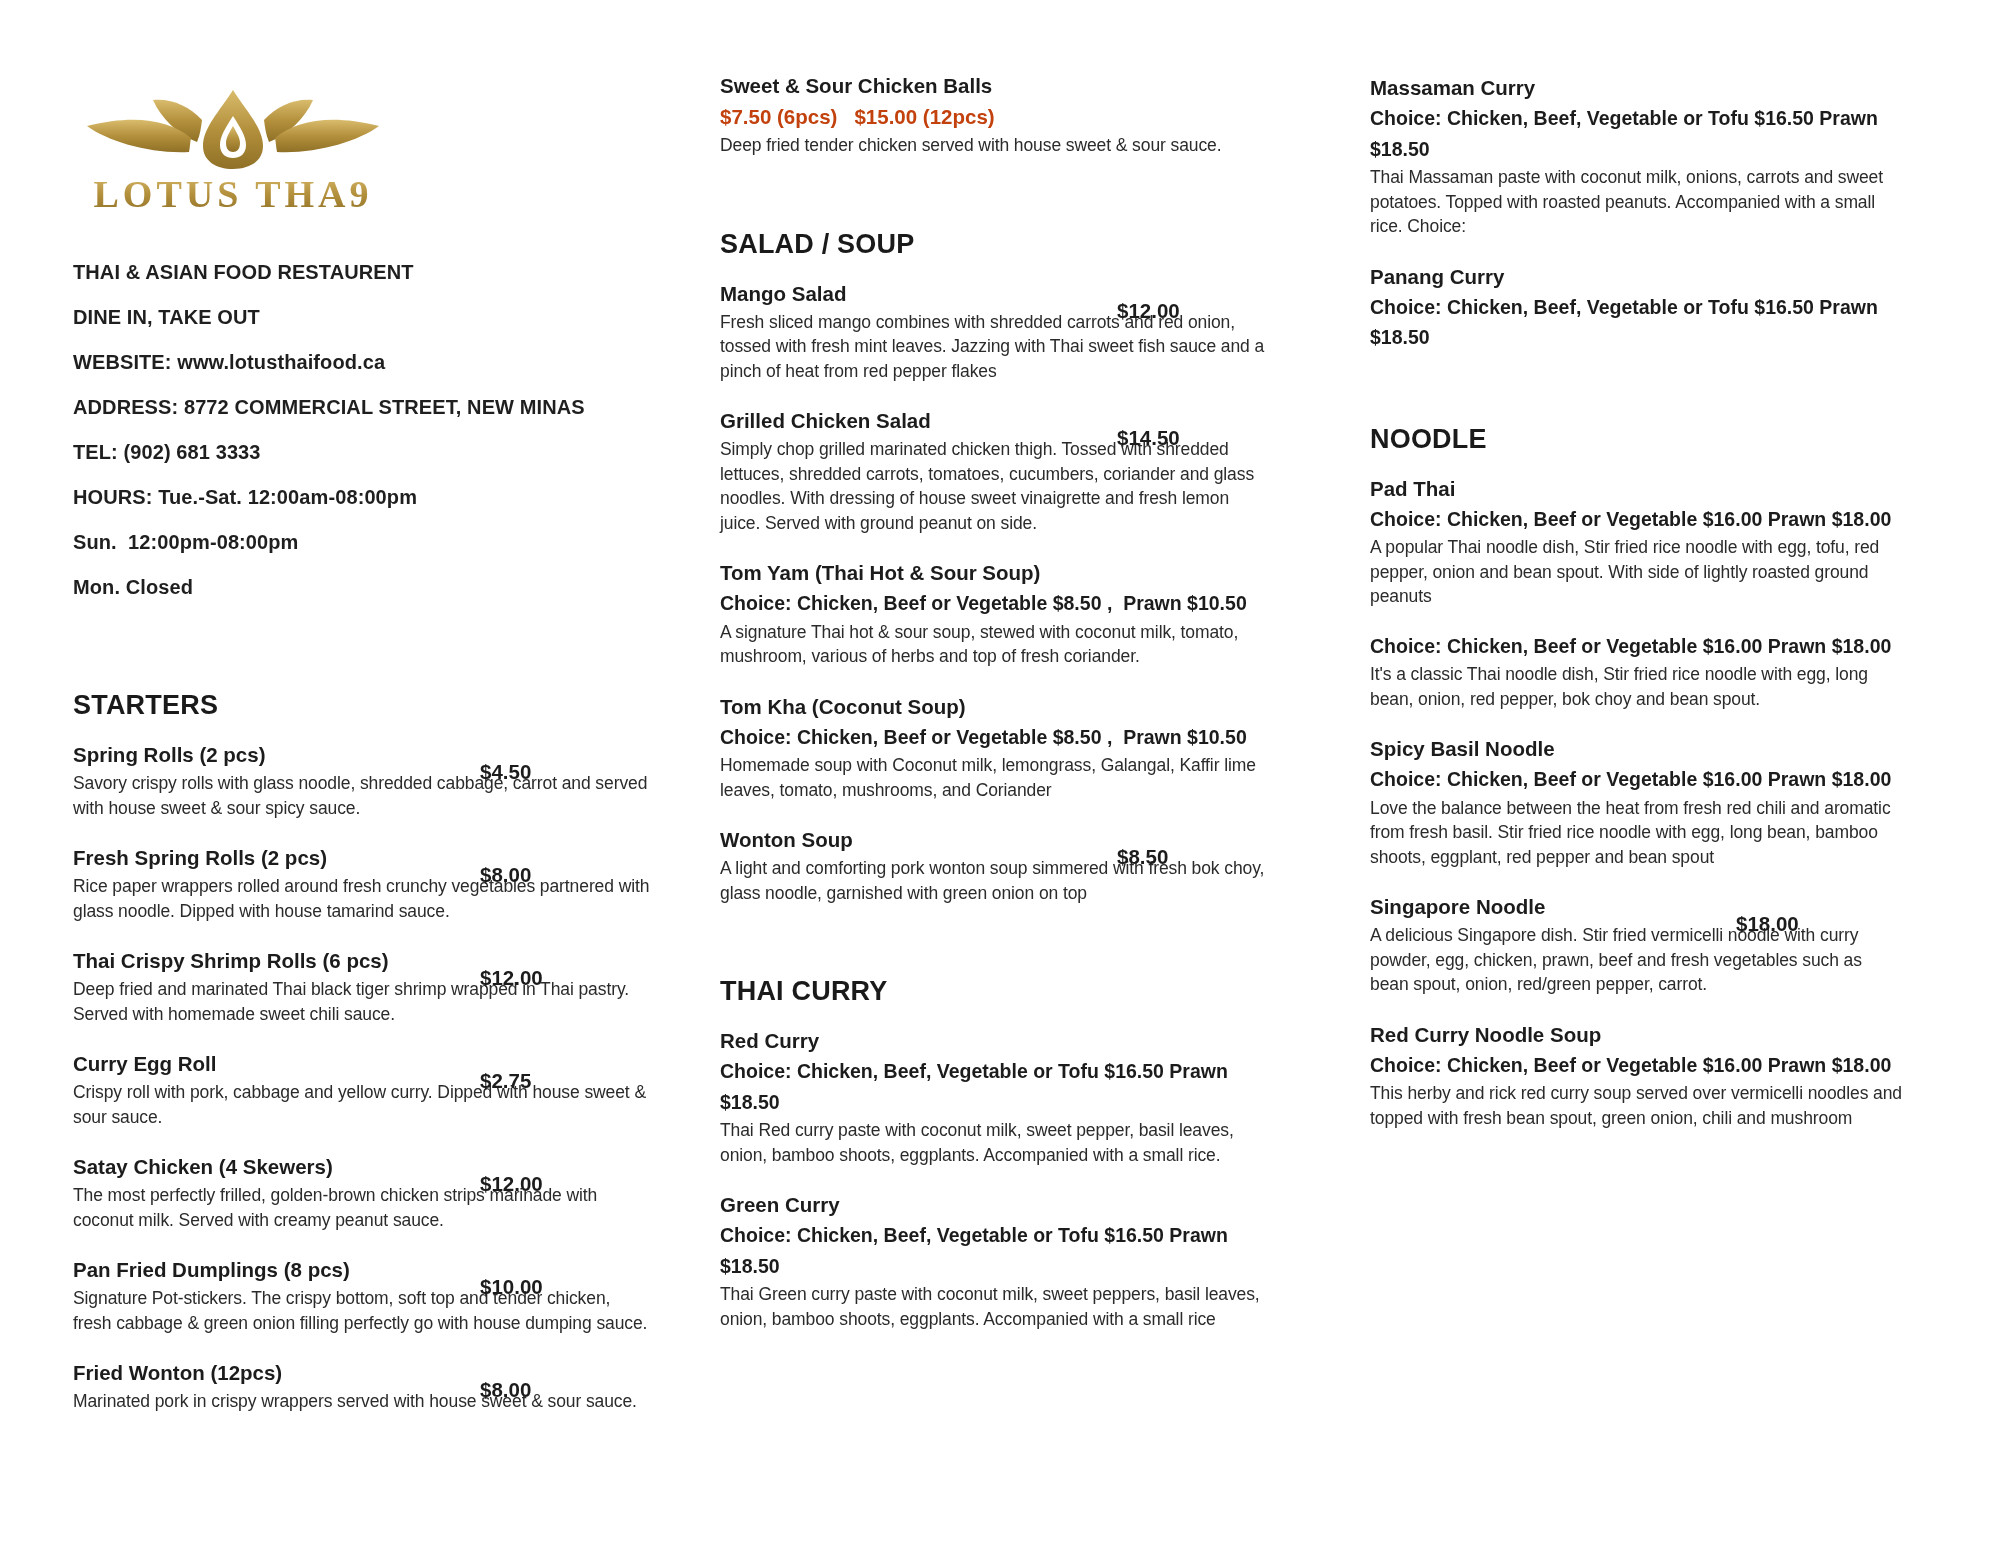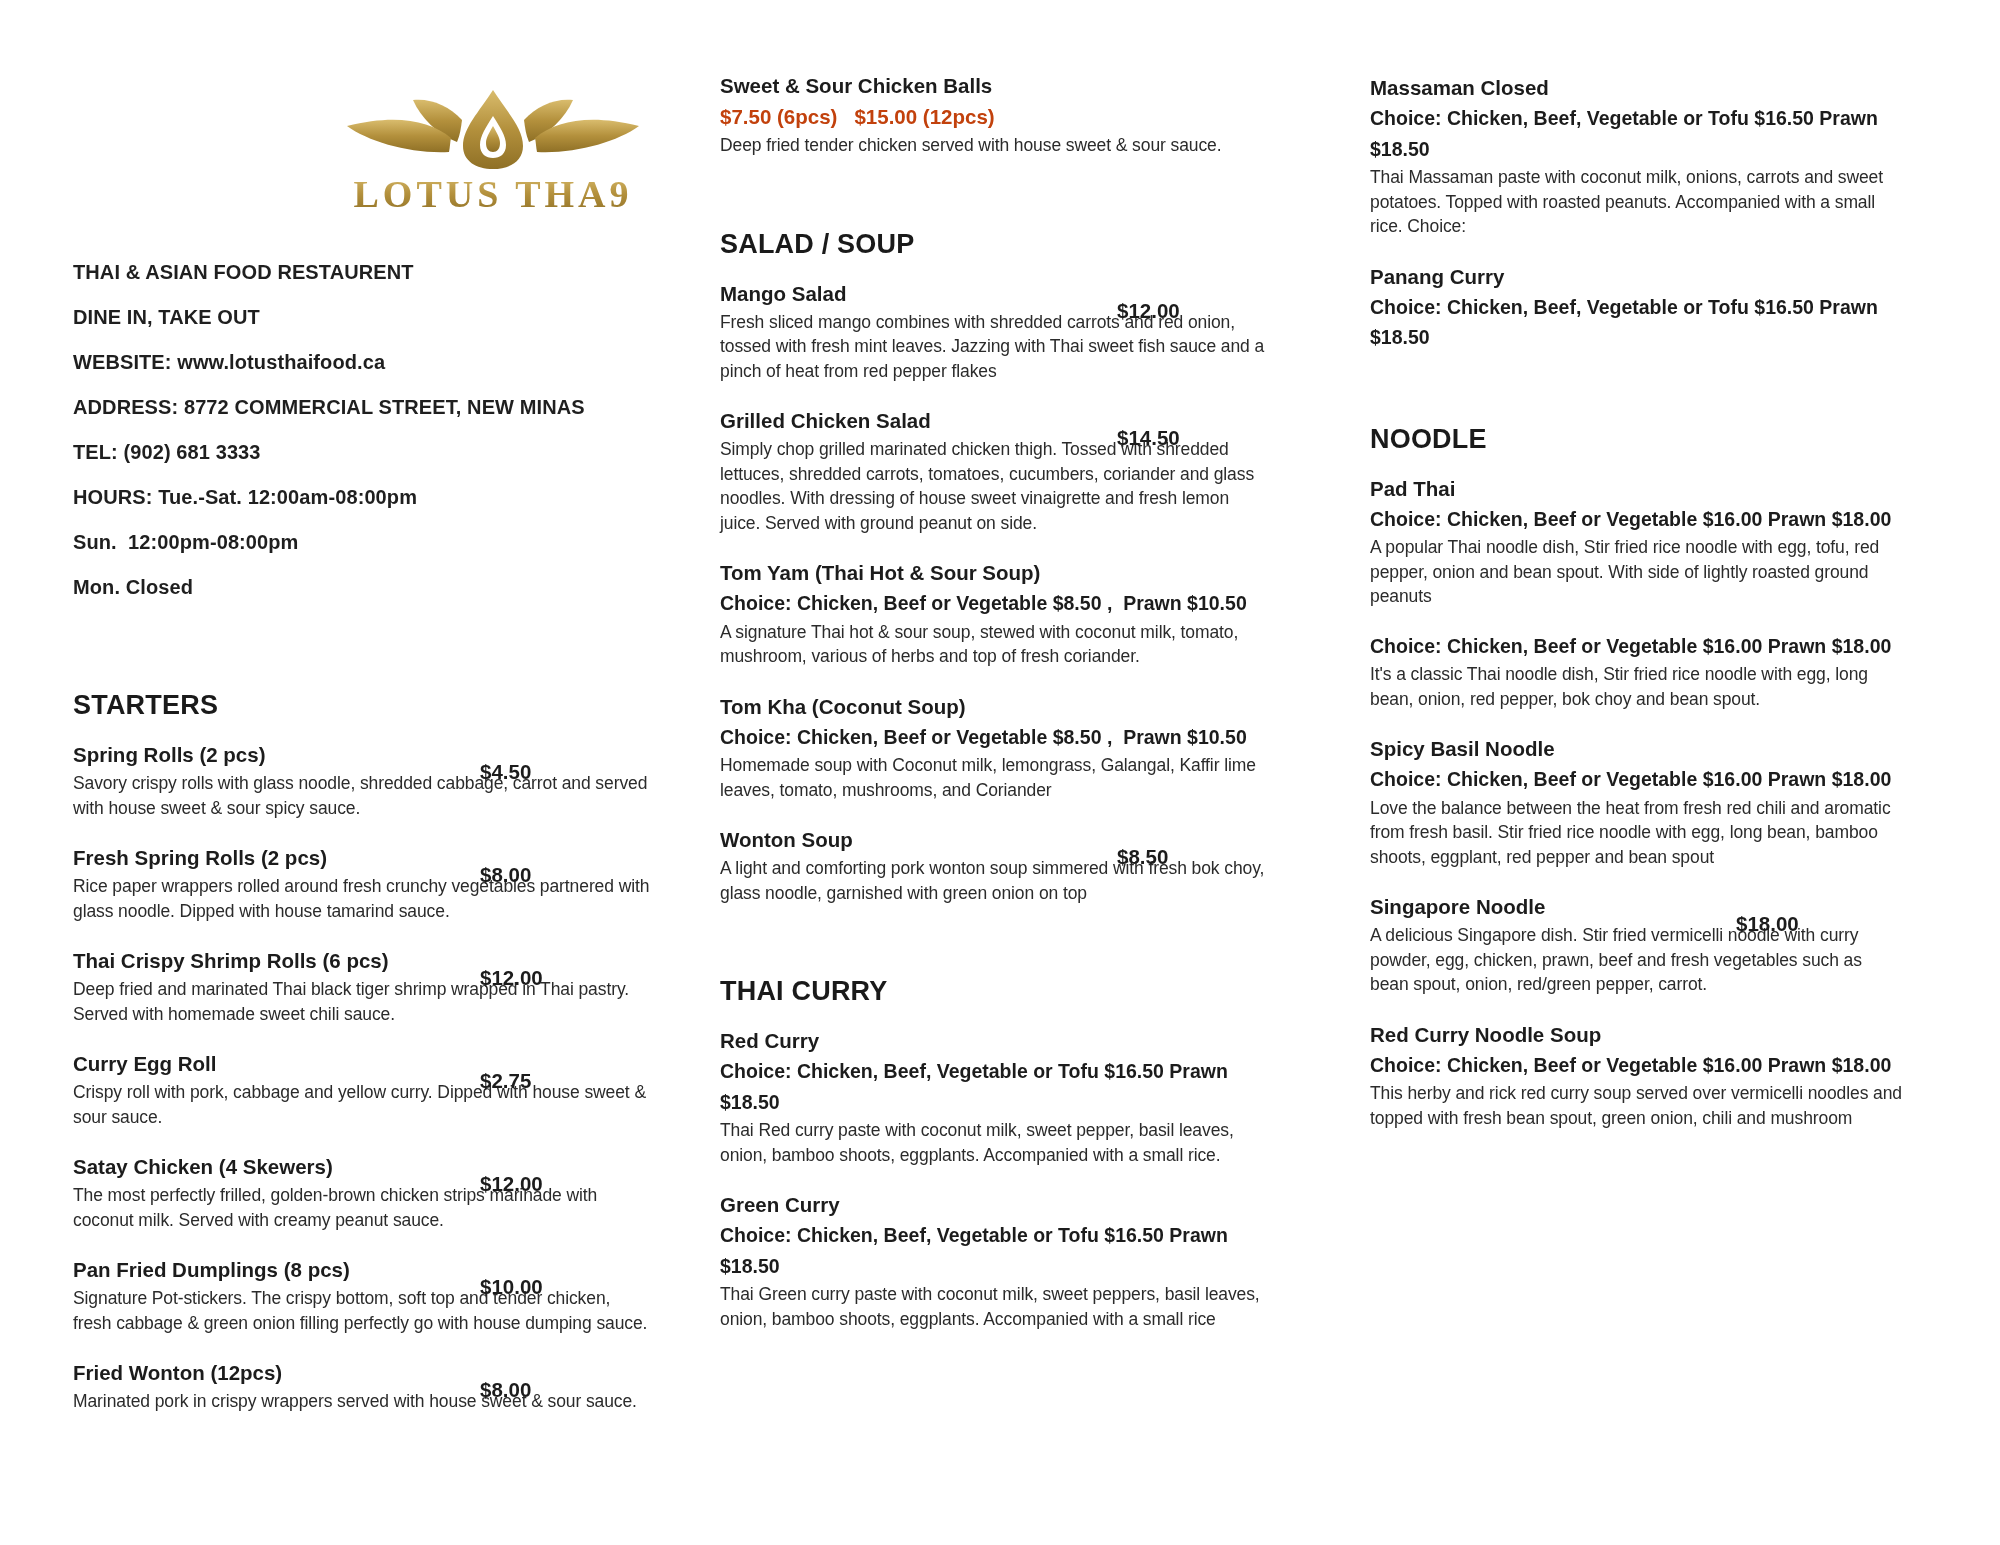--- a/index.html
+++ b/index.html
@@ -10,21 +10,21 @@
     color: #222222;
   }
   .page { position: relative; width: 2000px; height: 1545px; background: #ffffff; overflow: hidden; }
 
   .col  { position: absolute; top: 0; }
   .col1 { left: 73px;   width: 580px; }
   .col2 { left: 720px;  width: 545px; }
   .col3 { left: 1370px; width: 535px; }
 
   
-  .logo-wrap { margin-top: 86px; display: flex; justify-content: flex-end; text-decoration: underline; }
+  .logo-wrap { margin-top: 86px; display: flex; justify-content: flex-start; text-decoration: underline; }
 
   
   .info { margin-top: 44px; text-align: left; font-weight: bold; font-size: 20px; color: #1f1f1f; }
   .info-line { line-height: 20px; margin-bottom: 25px; white-space: pre-wrap; letter-spacing: 0.1px; }
 
   
   .sec-heading {
     font-size: 27px; font-weight: bold; line-height: 36px;
     margin: 68px 0 16px 0; color: #1a1a1a; letter-spacing: 0.2px;
   }
@@ -219,21 +219,21 @@
       <div class="mi-choice">Choice: Chicken, Beef, Vegetable or Tofu $16.50 Prawn $18.50</div>
       <div class="mi-desc">Thai Green curry paste with coconut milk, sweet peppers, basil leaves, onion, bamboo shoots, eggplants. Accompanied with a small rice</div>
     </div>
 
   </div>
 
   <div class="col col3">
 
     <div class="mi lead-top-3">
       <div class="mi-head">
-        <span class="mi-name">Massaman Closed</span>
+        <span class="mi-name">Massaman Curry</span>
       </div>
       <div class="mi-choice">Choice: Chicken, Beef, Vegetable or Tofu $16.50 Prawn $18.50</div>
       <div class="mi-desc">Thai Massaman paste with coconut milk, onions, carrots and sweet potatoes. Topped with roasted peanuts. Accompanied with a small rice. Choice:</div>
     </div>
 
     <div class="mi">
       <div class="mi-head">
         <span class="mi-name">Panang Curry</span>
       </div>
       <div class="mi-choice">Choice: Chicken, Beef, Vegetable or Tofu $16.50 Prawn $18.50</div>

